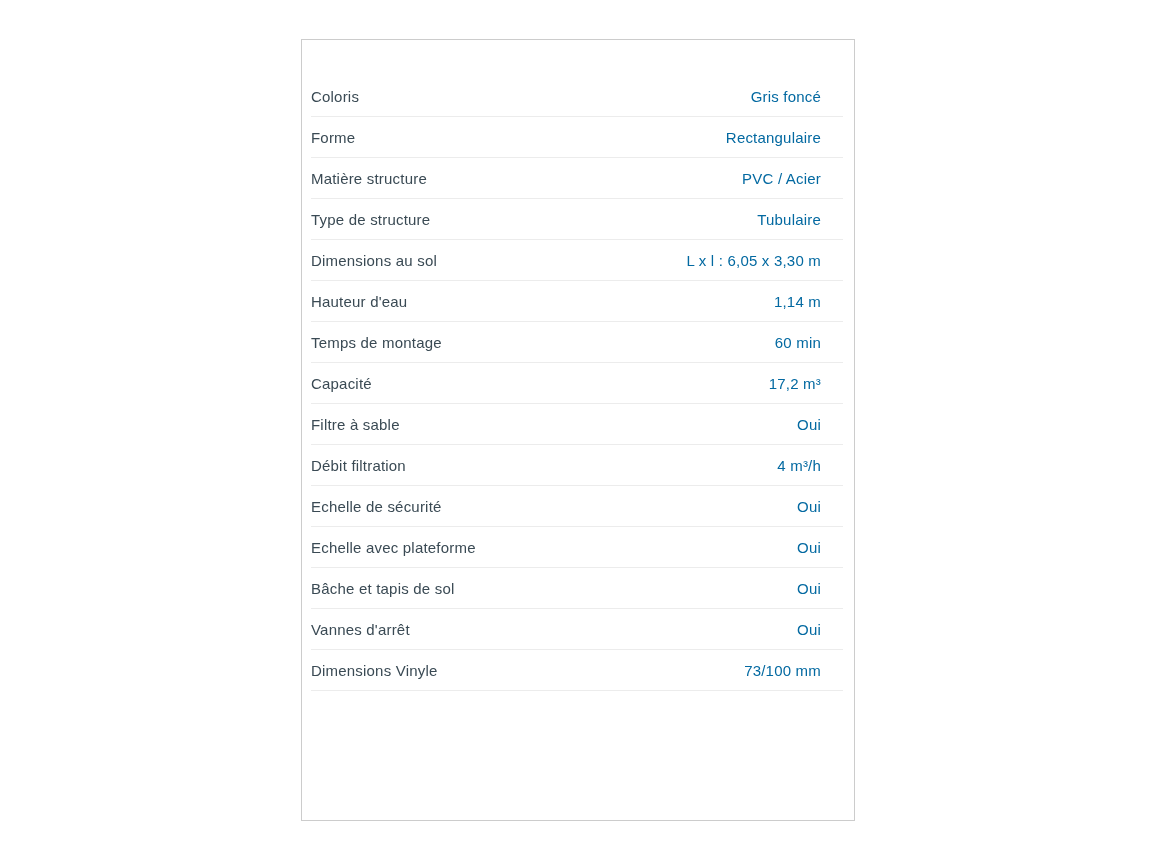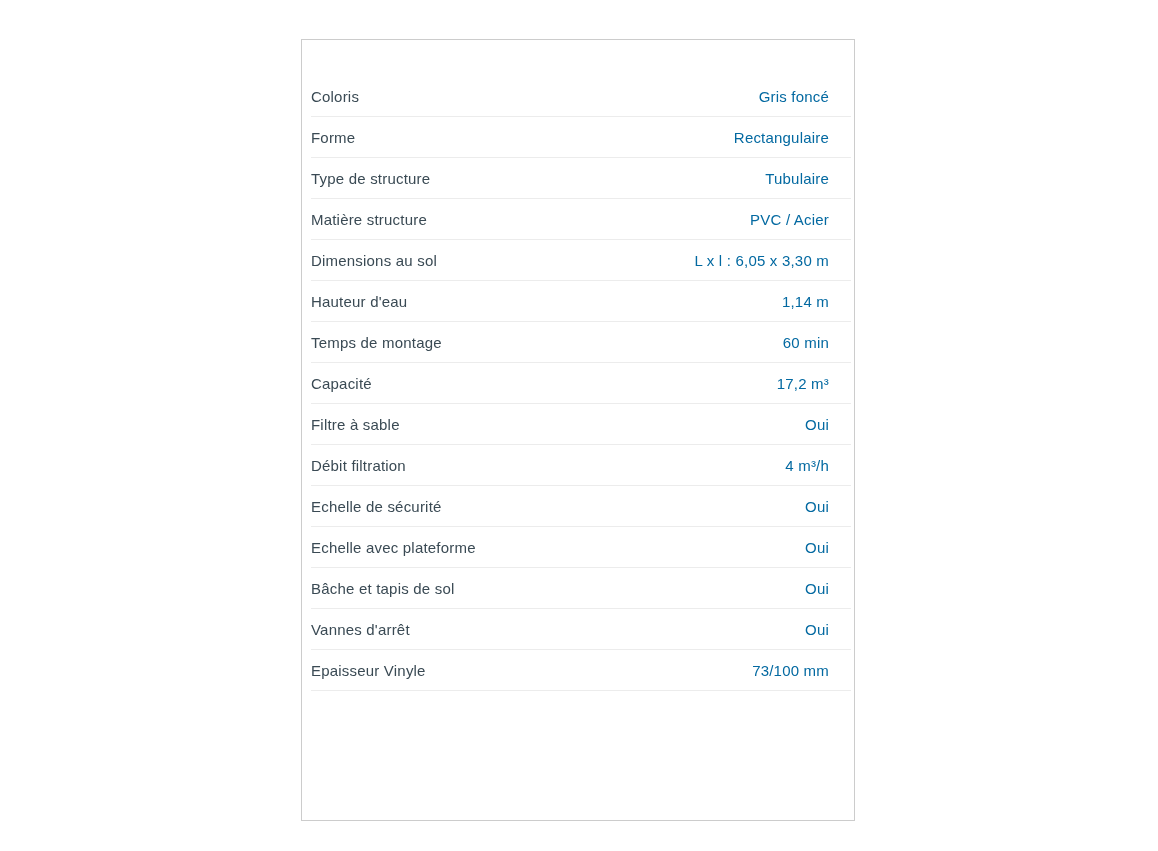--- a/index.html
+++ b/index.html
@@ -19,21 +19,21 @@
   }
   .spec-card {
     position: absolute;
     left: 301px;
     top: 39px;
     width: 554px;
     height: 782px;
     box-sizing: border-box;
     background: #ffffff;
     border: 1px solid #cccccc;
-    padding: 36px 3px 0 9px;
+    padding: 36px 11px 0 9px;
   }
   .spec-row {
     height: 41px;
     box-sizing: border-box;
     border-bottom: 1px solid #ececec;
     display: flex;
     align-items: center;
     justify-content: space-between;
     font-size: 15px;
     letter-spacing: 0.2px;
@@ -57,26 +57,26 @@
 
   <div class="spec-row">
       <span class="label">Coloris</span>
       <span class="value">Gris foncé</span>
     </div>
       <div class="spec-row">
       <span class="label">Forme</span>
       <span class="value">Rectangulaire</span>
     </div>
       <div class="spec-row">
+      <span class="label">Matière structure</span>
+      <span class="value">PVC / Acier</span>
+    </div>
+      <div class="spec-row">
       <span class="label">Type de structure</span>
       <span class="value">Tubulaire</span>
-    </div>
-      <div class="spec-row">
-      <span class="label">Matière structure</span>
-      <span class="value">PVC / Acier</span>
     </div>
       <div class="spec-row">
       <span class="label">Dimensions au sol</span>
       <span class="value">L x l : 6,05 x 3,30 m</span>
     </div>
       <div class="spec-row">
       <span class="label">Hauteur d'eau</span>
       <span class="value">1,14 m</span>
     </div>
       <div class="spec-row">
@@ -105,17 +105,17 @@
     </div>
       <div class="spec-row">
       <span class="label">Bâche et tapis de sol</span>
       <span class="value">Oui</span>
     </div>
       <div class="spec-row">
       <span class="label">Vannes d'arrêt</span>
       <span class="value">Oui</span>
     </div>
       <div class="spec-row">
-      <span class="label">Epaisseur Vinyle</span>
+      <span class="label">Dimensions Vinyle</span>
       <span class="value">73/100 mm</span>
     </div>
     </div>
 </div>
 
 </body></html>

